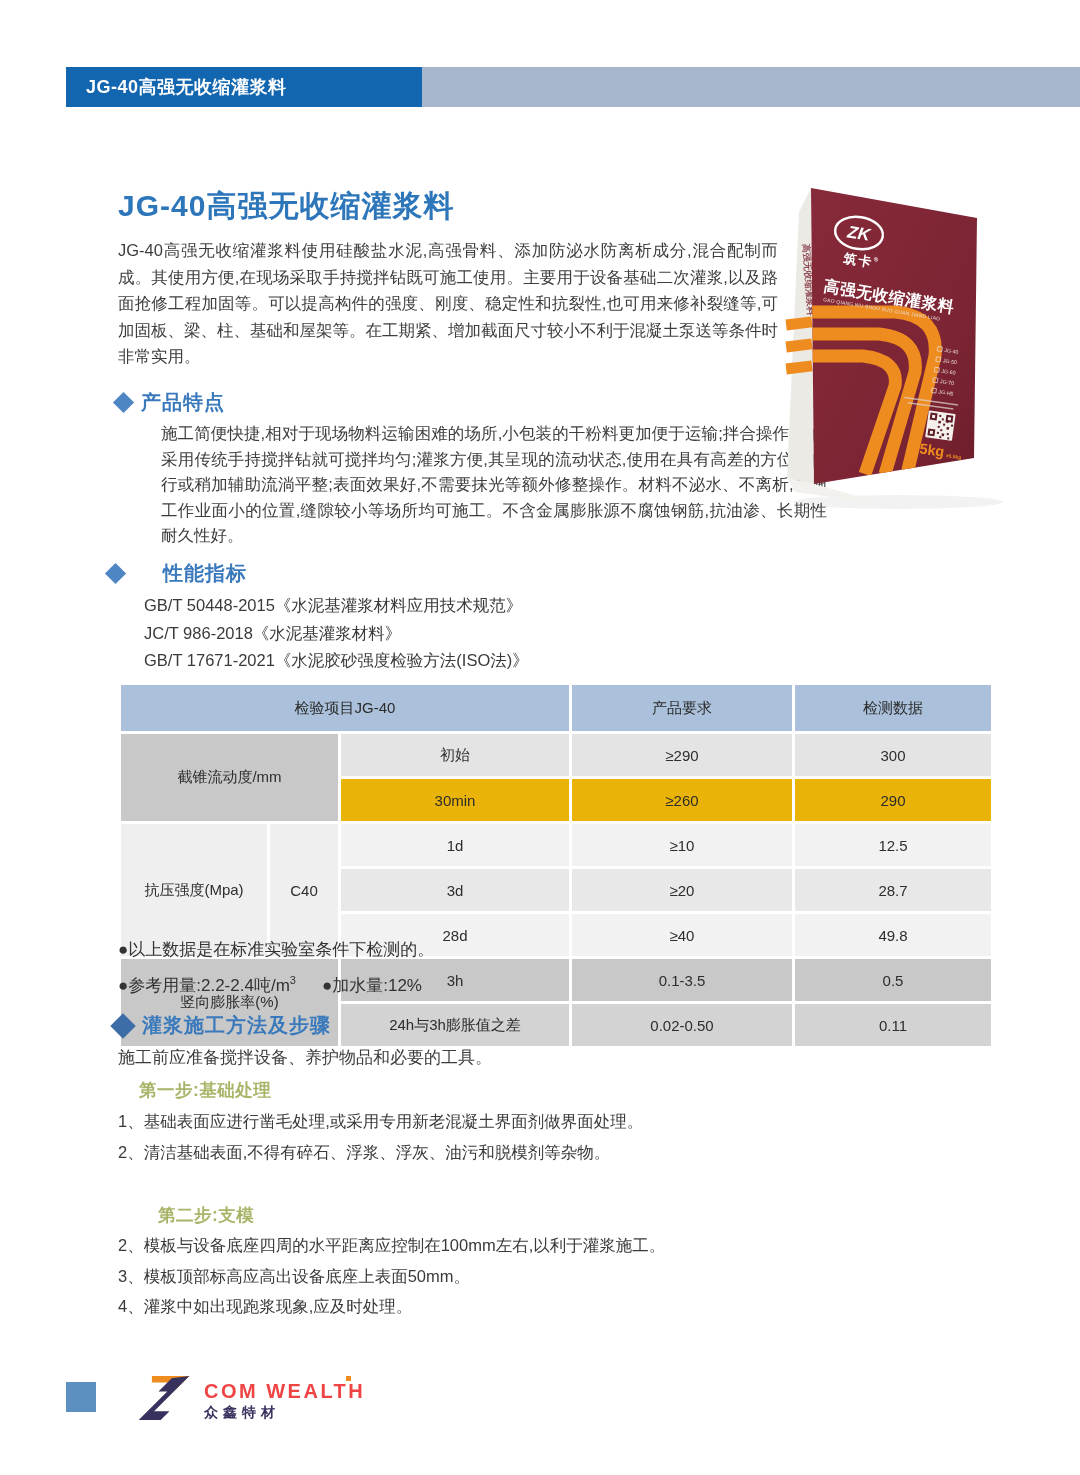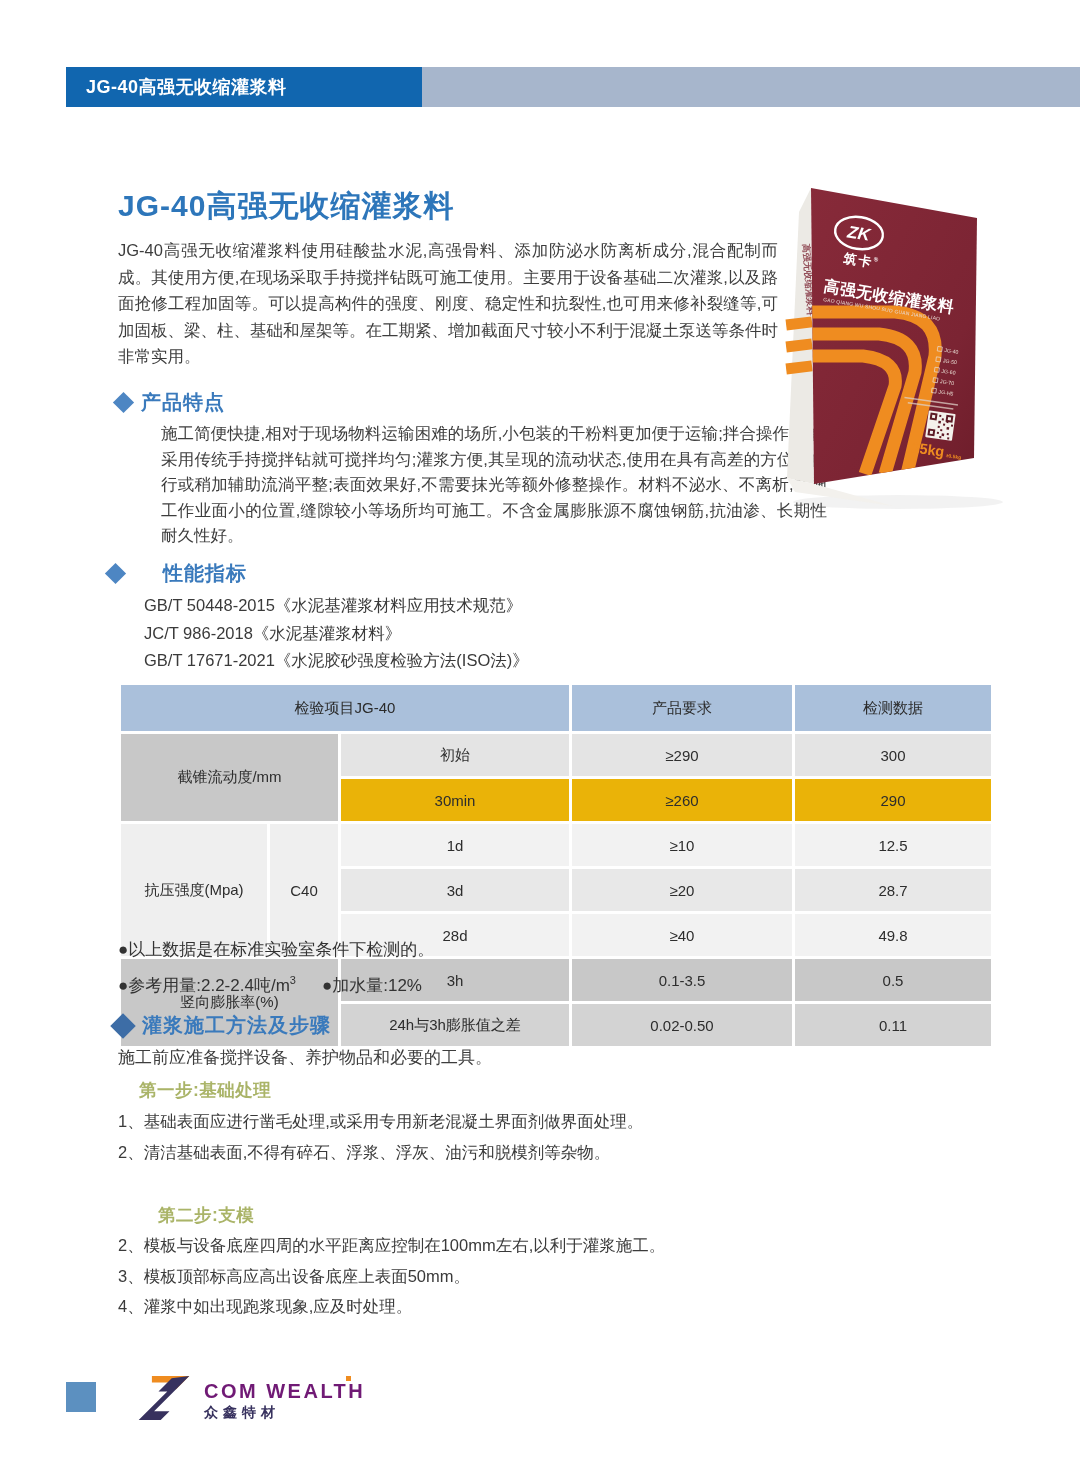--- a/index.html
+++ b/index.html
@@ -50,21 +50,21 @@
   .s1t{left:118px;top:1078px;margin-left:21px;} .s2t{left:118px;top:1203px;margin-left:40px;}
   .steplist{font-size:16.5px;color:#3a3a3a;}
   .steplist div{line-height:30.5px;white-space:nowrap;}
   .s1l{left:118px;top:1106px;} .s2l{left:118px;top:1230px;}
 
   
   .footer{left:0;top:1374px;width:1080px;height:60px;}
   .fsq{position:absolute;left:66px;top:8px;width:30px;height:30px;background:#5c90c0;}
   .flogo{position:absolute;left:133px;top:2px;}
   .fbrand{position:absolute;left:204px;top:6px;}
-  .fbrand .en{font-size:20px;font-weight:bold;color:#701a75;letter-spacing:2.5px;position:relative;display:inline-block;}
+  .fbrand .en{font-size:20px;font-weight:bold;color:#ef4444;letter-spacing:2.5px;position:relative;display:inline-block;}
   .fbrand .en .dot{position:absolute;right:14px;top:-4px;width:5px;height:5px;background:#ef8c20;}
   .fbrand .cn{font-size:14px;font-weight:bold;color:#37315e;letter-spacing:5px;margin-top:1px;}
 
   .bagwrap{left:783px;top:172px;width:232px;height:342px;}
 </style>
 </head>
 <body>
 
 <div class="abs hdrbar">
   <div class="blue">

